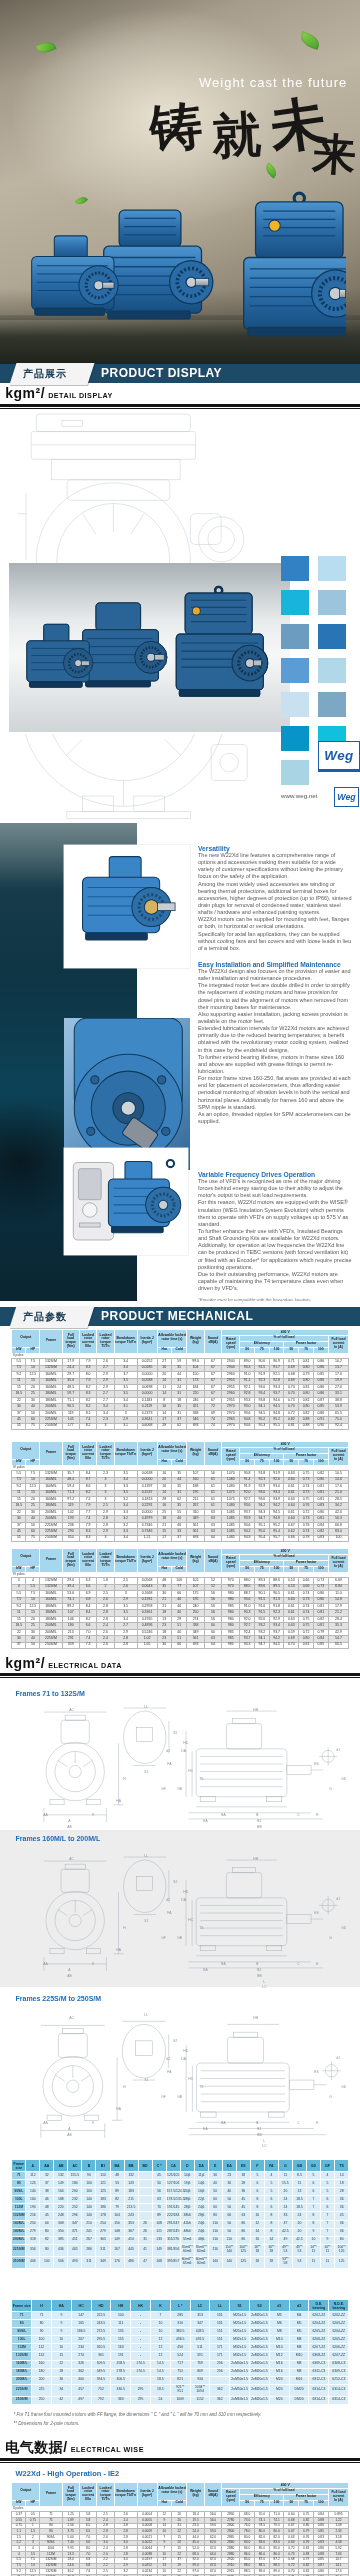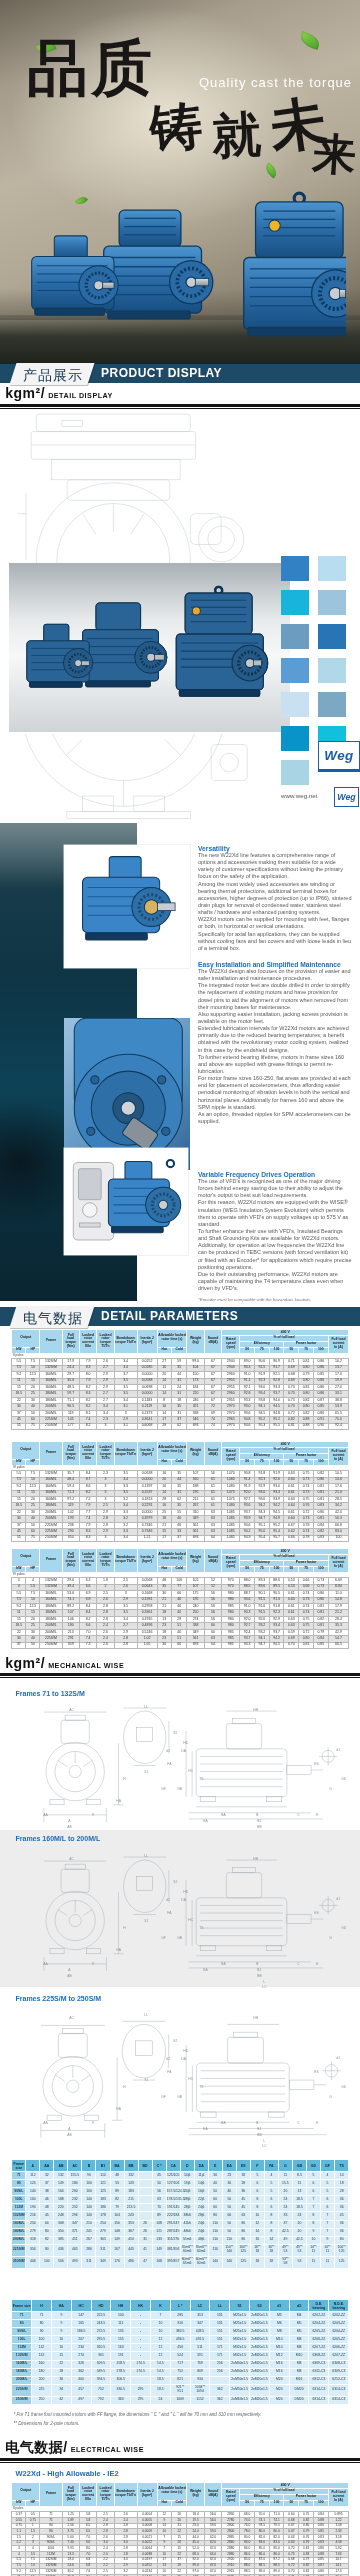--- a/index.html
+++ b/index.html
@@ -14,21 +14,21 @@
   #hero .ground{position:absolute;left:0;bottom:0;width:100%;height:49px;
     background:linear-gradient(180deg, rgba(40,44,38,.2), #31352c 45%, #20231c 100%);}
   #hero .ground2{position:absolute;left:0;bottom:44px;width:100%;height:31px;
     background:linear-gradient(180deg, rgba(90,86,70,0), rgba(70,68,56,.45));}
   .calli{position:absolute;color:#181715;font-weight:bold;font-family:"DejaVu Serif","Liberation Serif",serif;line-height:1;}
   .hero-en{position:absolute;color:#fff;font-weight:300;letter-spacing:1px;font-size:13px;}
   .leaf{position:absolute;background:linear-gradient(135deg,#8ed14f,#47a02a);border-radius:0 75% 0 75%;box-shadow:inset 0 0 2.1px rgba(0,60,0,.4);}
   
   .band{left:0;width:361px;height:18.5px;background:#1d4a66;}
   .band .skew{position:absolute;left:13.4px;top:-1.5px;width:78px;height:21.6px;background:#f4f4f4;transform:skewX(-18deg);box-shadow:1px 1px 0 rgba(0,0,0,.25);}
-  .band .cn{position:absolute;left:23px;top:2.6px;font-size:14px;font-weight:normal;color:#16384f;letter-spacing:1px;}
+  .band .cn{position:absolute;left:23px;top:2.6px;font-size:10px;font-weight:bold;color:#16384f;letter-spacing:1px;}
   .band .en{position:absolute;left:101px;top:2.1px;font-size:12px;font-weight:bold;color:#fff;letter-spacing:0.5px;}
   
   .subhead .cn{font-size:14px;font-weight:bold;color:#111;letter-spacing:0.5px;}
   .subhead .en{font-size:7.2px;font-weight:bold;color:#111;margin-left:3.1px;letter-spacing:0.5px;}
   .rulewrap{left:0;width:361px;}
   .rule1{height:2.6px;background:#151515;}
   .rule2{height:1px;background:#151515;margin-top:1.5px;}
   
   .linework{stroke:#c7ccd4;fill:none;stroke-width:1;}
   .photo-card{background:linear-gradient(180deg,#a9b1b6 0%,#e8ebec 34%,#f7f8f8 55%,#cfd4d7 100%);}
@@ -69,22 +69,21 @@
 
 <div id="page">
 
   <div id="hero" class="abs">
     <div class="ground2"></div>
     <div class="ground"></div>
     <div class="leaf abs" style="left:37px;top:42px;width:17.5px;height:11.3px;transform:rotate(-25deg);"></div>
     <div class="leaf abs" style="left:300px;top:34px;width:19.6px;height:13px;transform:rotate(18deg);"></div>
     <div class="leaf abs" style="left:264px;top:166px;width:14.4px;height:9.3px;transform:rotate(42deg);"></div>
     <div class="leaf abs" style="left:76px;top:197px;width:11.3px;height:7.2px;transform:rotate(-40deg);"></div>
-    <div class="calli" style="left:27px;top:37px;font-size:61px;letter-spacing:3.1px;">品质</div>
-    <div class="hero-en" style="left:199px;top:75px;">Quality cast the torque</div>
+    <div class="hero-en" style="left:199px;top:75px;">Weight cast the future</div>
     <div class="calli" style="left:150px;top:101px;font-size:52px;transform:rotate(-6deg);">铸</div>
     <div class="calli" style="left:212px;top:111px;font-size:49px;transform:rotate(-3deg);">就</div>
     <div class="calli" style="left:270px;top:96px;font-size:56px;transform:rotate(-8deg);">未</div>
     <div class="calli" style="left:313px;top:133px;font-size:43px;transform:rotate(4deg);">来</div>
 
     <svg class="abs" style="left:20.6px;top:170px;" width="325" height="175" viewBox="0 0 630 340">
       <defs>
         <linearGradient id="gB" x1="0" y1="0" x2="0" y2="1">
           <stop offset="0" stop-color="#4c94cf"></stop>
             <stop offset=".5" stop-color="#2a6ba6"></stop>
@@ -358,22 +357,22 @@
     <div class="bhead">Variable Frequency Drives Operation</div>
     <div class="btext">The use of VFD's is recognized as one of the major driving forces behind energy saving due to their ability to adjust the motor's output to best suit load requirements.
 For this reason, W22Xd motors are equipped with the WISE® insulation (WEG Insulation System Evolution) which permits them to operate with VFD's on supply voltages up to 575 V as standard.
 To further enhance their use with VFD's, Insulated Bearings and Shaft Grounding Kits are available for W22Xd motors. Additionally, for operation at low frequencies the W22Xd line can be produced in TEBC versions (with forced ventilation kit) or fitted with an Encoder* for applications which require precise positioning operations.
 Due to their outstanding performance, W22Xd motors are capable of maintaining the T4 temperature class even when driven by VFD's.</div>
     <div class="bfoot" style="margin-top:5.2px;">*Encoder must be compatible with the hazardous location.</div>
   </div>
 
   <div class="band abs" style="top:1307px;">
     <div class="skew"></div>
-    <div class="cn">电气数据</div>
-    <div class="en">DETAIL PARAMETERS</div>
+    <div class="cn">产品参数</div>
+    <div class="en">PRODUCT MECHANICAL</div>
   </div>
 
   <table class="spec abs" style="left:11.3px;top:1329px;">
       <colgroup>
         <col style="width: 4.2%;">
         <col style="width: 4.2%;">
         <col style="width: 6.6%;">
         <col style="width: 5.2%;">
         <col style="width: 5.2%;">
         <col style="width: 5.2%;">
@@ -1339,21 +1338,21 @@
           <td>94.5</td>
           <td>0.70</td>
           <td>0.81</td>
           <td>0.85</td>
           <td>66.5</td>
         </tr>
       </tbody>
     </table>
 
   <div class="abs subhead" style="left:5.2px;top:1655px;">
-    <span class="cn">kgm²/</span><span class="en">MECHANICAL WISE</span>
+    <span class="cn">kgm²/</span><span class="en">ELECTRICAL DATA</span>
   </div>
   <div class="abs rulewrap" style="top:1673px;">
       <div class="rule1"></div>
       <div class="rule2"></div>
     </div>
 
   <div class="abs frametitle" style="left:15.5px;top:1690px;">Frames 71 to 132S/M</div>
   <div class="abs dimblock" style="left:11.3px;top:1701px;width:338px;height:126px;">
 <svg width="338" height="100%" viewBox="0 0 656 250" preserveAspectRatio="xMidYMid meet">
  <g class="draw">
@@ -2073,21 +2072,21 @@
   <div class="abs mfoot" style="left:13.4px;top:2421px;">** Dimensions for 2-pole motors.</div>
 
   <div class="abs subhead" style="left:5.2px;top:2439px;">
     <span class="cn">电气数据/</span><span class="en">ELECTRICAL WISE</span>
   </div>
   <div class="abs rulewrap" style="top:2458px;">
       <div class="rule1"></div>
       <div class="rule2"></div>
     </div>
 
-  <div class="abs ie2" style="left:15.5px;top:2469px;">W22Xd - High Allowable - IE2</div>
+  <div class="abs ie2" style="left:15.5px;top:2469px;">W22Xd - High Operation - IE2</div>
   <table class="spec elec abs" style="left:11.3px;top:2482px;">
       <colgroup>
         <col style="width: 4.2%;">
         <col style="width: 4.2%;">
         <col style="width: 6.6%;">
         <col style="width: 5.2%;">
         <col style="width: 5.2%;">
         <col style="width: 5.2%;">
         <col style="width: 6.8%;">
         <col style="width: 6%;">

